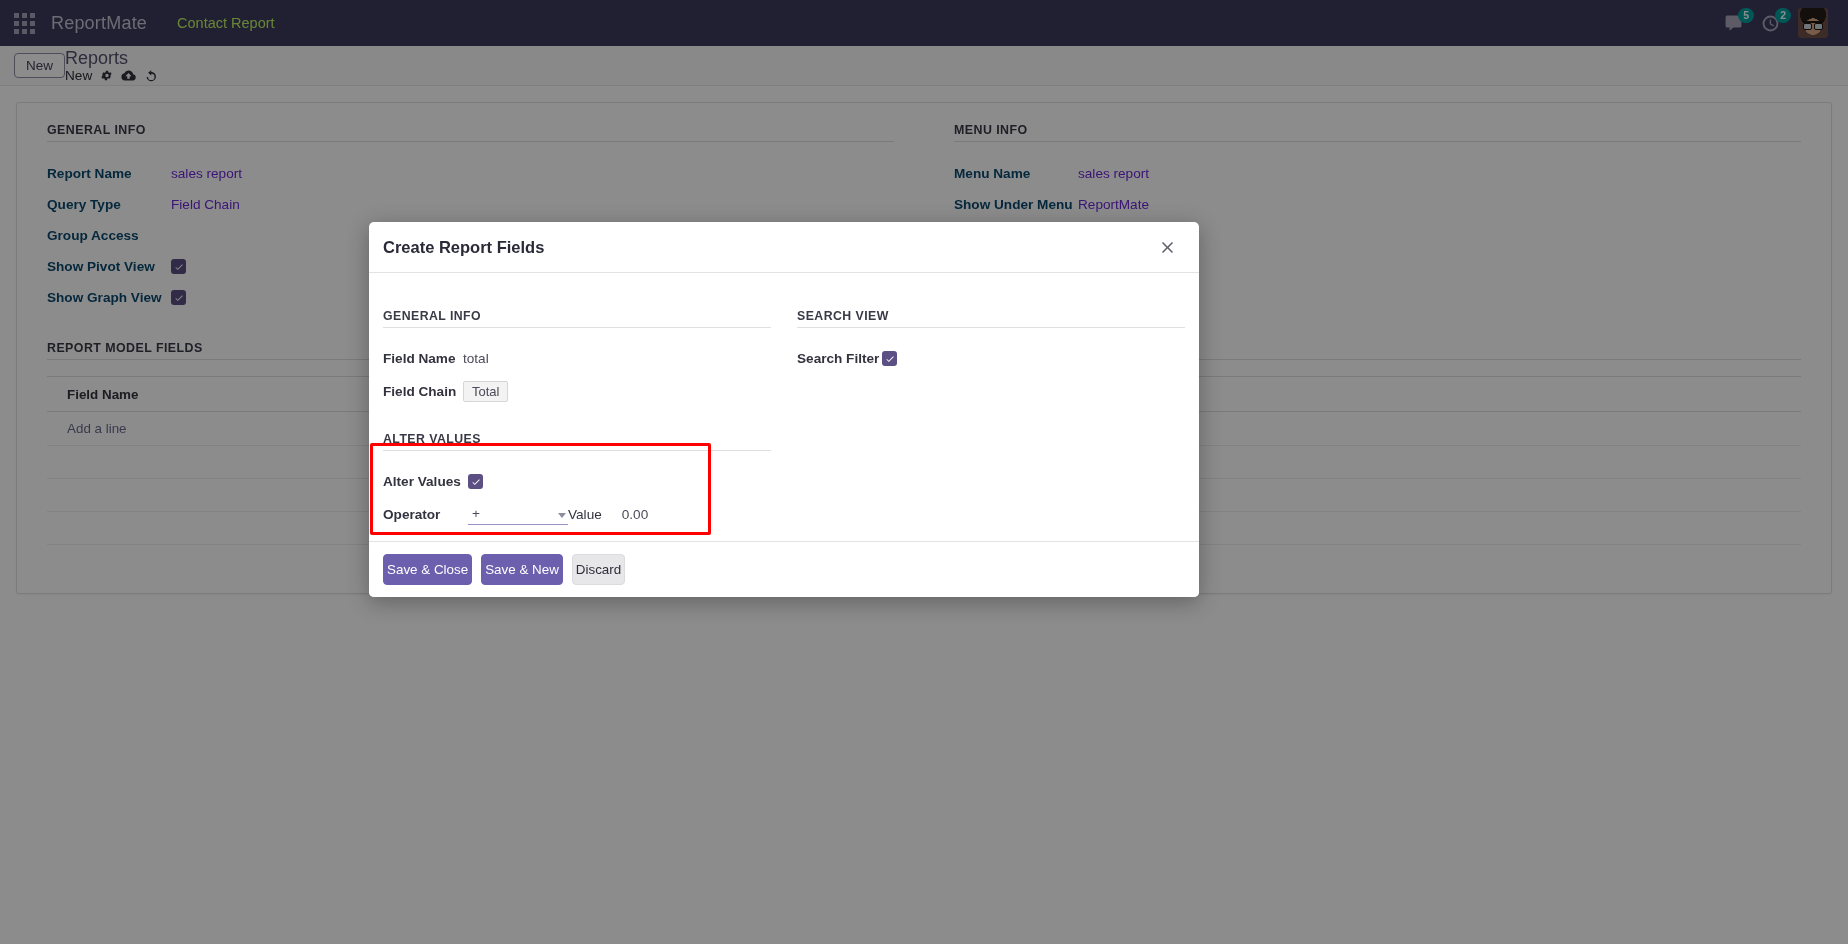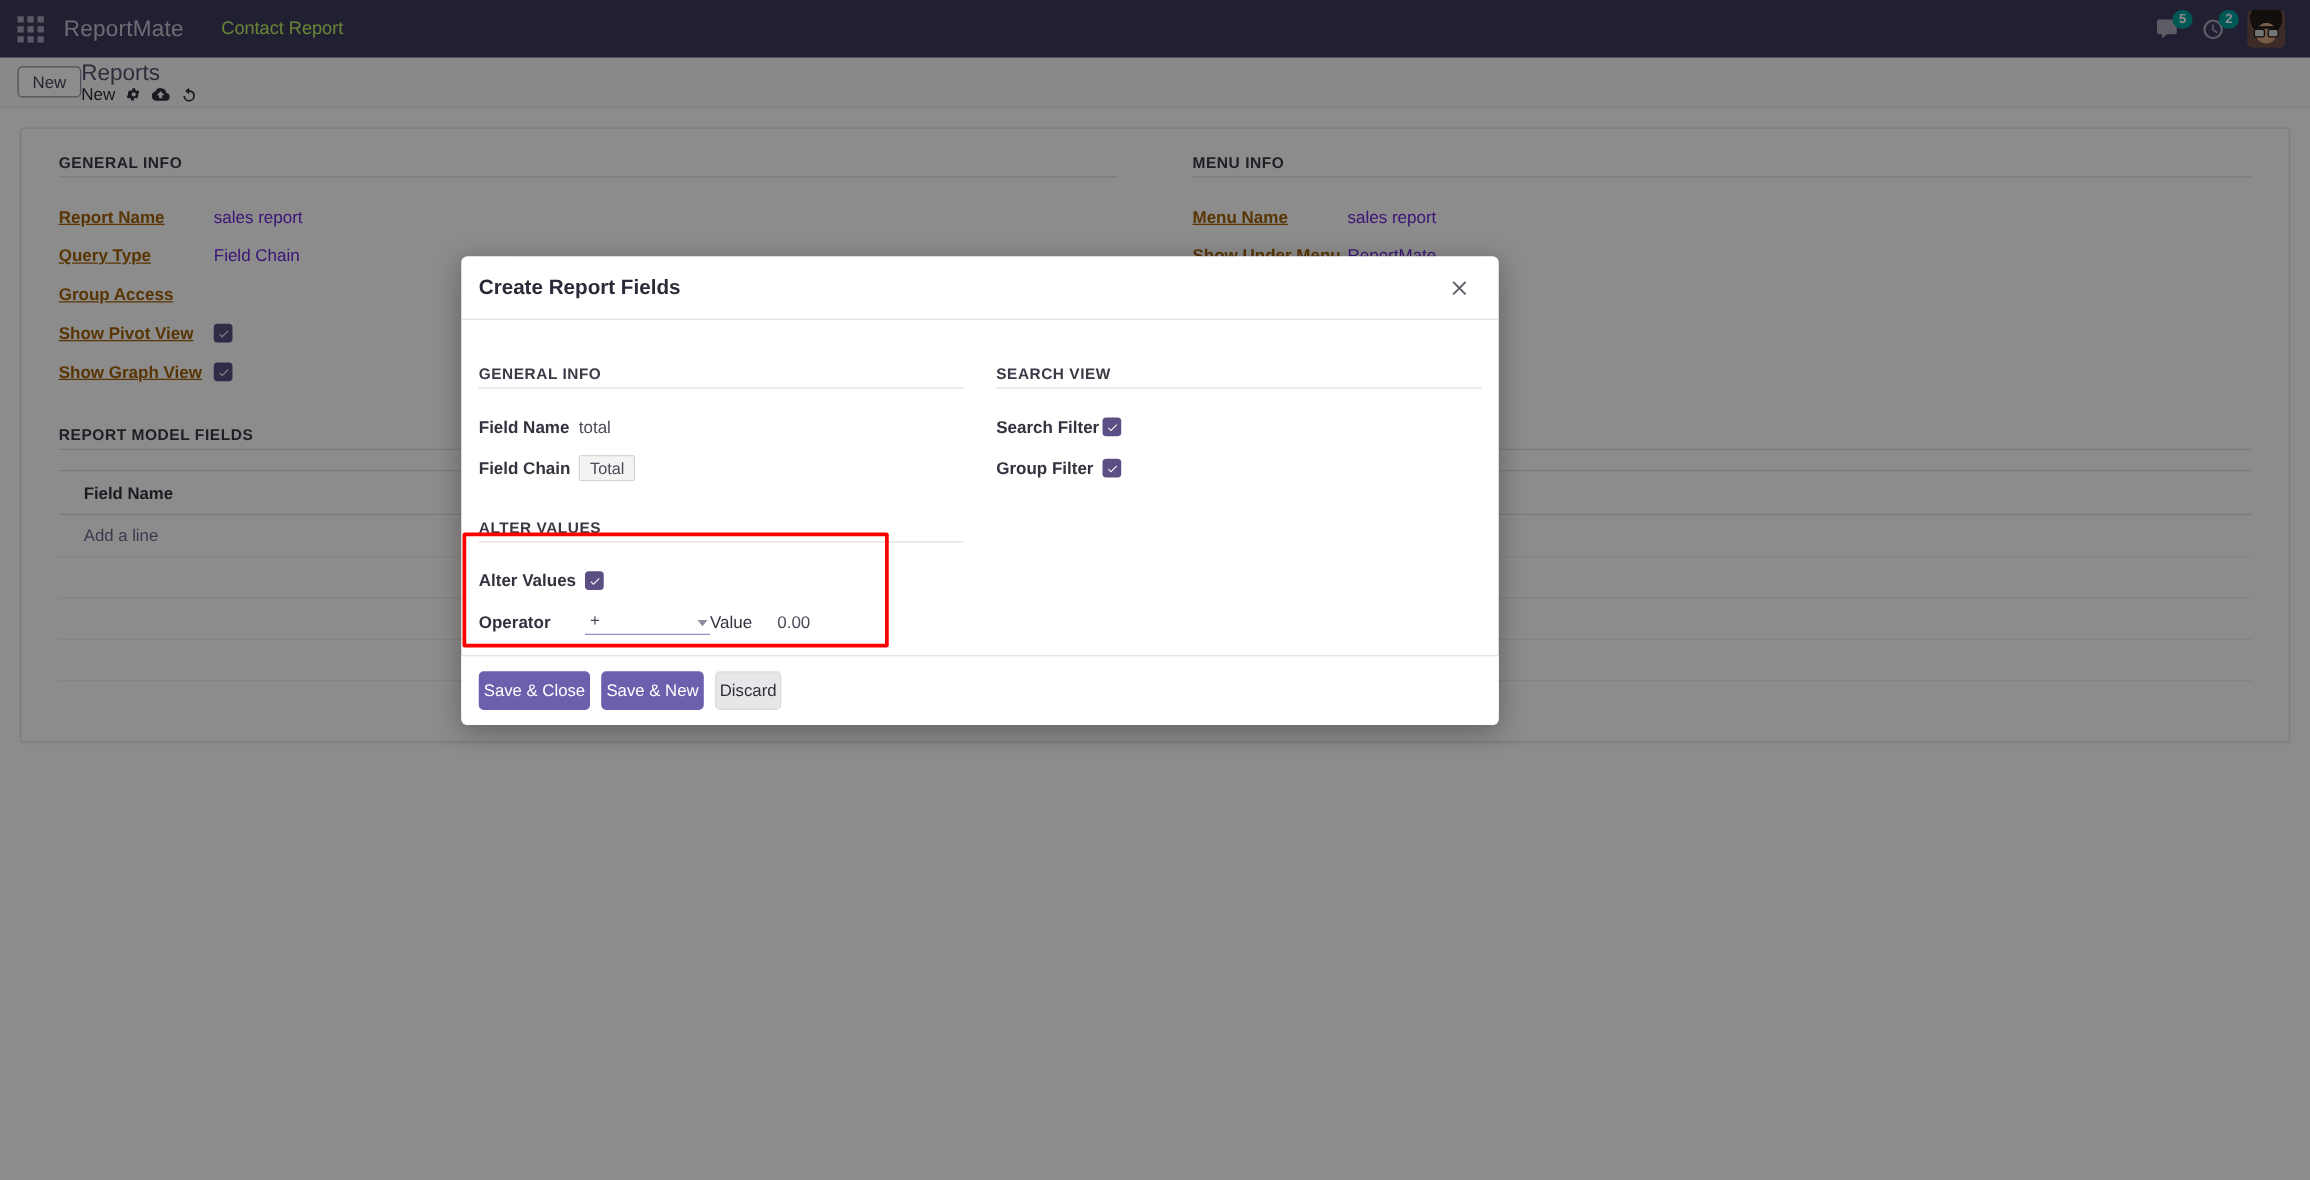--- a/index.html
+++ b/index.html
@@ -62,40 +62,40 @@
     box-shadow: 0 1px 2px rgba(0,0,0,.05);
   }
   .cols { display: flex; gap: 60px; }
   .col { flex: 1; min-width: 0; }
   .grp-title {
     font-size: 12.4px; font-weight: bold; color: #3a3a47;
     letter-spacing: .45px; padding-bottom: 4px; border-bottom: 1px solid #dfdfdf;
     margin-bottom: 16px;
   }
   .frow { display: flex; align-items: center; min-height: 31px; font-size: 13.6px; }
-  .flbl { width: 124px; font-weight: bold; color: #a16207; flex: none; text-decoration: underline; }
+  .flbl { width: 124px; font-weight: bold; color: #0c4a6e; flex: none; }
   .fval { color: #6d28d9; }
   .cbx {
     width: 15px; height: 15px; border-radius: 3px; background: #5c4f84;
     display: inline-flex; align-items: center; justify-content: center; cursor: pointer;
   }
   .cbx svg { fill: #fff; }
   .o2m { margin-top: 28px; }
   .o2m table { width: 100%; border-collapse: collapse; font-size: 13.4px; }
   .o2m th {
     text-align: left; font-weight: bold; color: #33333f; padding: 10px 0 9px 20px;
     border-bottom: 1px solid #dfdfdf; border-top: 1px solid #dfdfdf;
   }
   .o2m td { padding: 9px 0 9px 20px; border-bottom: 1px solid #ededed; height: 33px; }
   .addline { color: #6b6a8d; cursor: pointer; }
 
   
   .backdrop { position: absolute; inset: 0; background: rgba(0,0,0,.45); z-index: 10; }
   .modal {
-    position: absolute; left: 369px; top: 205px; width: 830px;
+    position: absolute; left: 369px; top: 222px; width: 830px;
     background: #fff; border-radius: 5px; z-index: 11;
     box-shadow: 0 5px 22px rgba(0,0,0,.3); overflow: hidden;
   }
   .m-head {
     display: flex; align-items: center; justify-content: space-between;
     padding: 16px 22px 15px 14px; border-bottom: 1px solid #e3e3e3;
   }
   .m-title { font-size: 16.5px; font-weight: bold; color: #2a2a38; padding-left: 0; }
   .x-btn { cursor: pointer; opacity: .75; line-height: 0; }
   .m-body { padding: 36px 14px 10px 14px; }
@@ -338,28 +338,20 @@
         <div class="m-grp-title">SEARCH VIEW</div>
 
         <div class="m-row">
           <div class="m-lbl w">Search Filter</div>
           <span class="cbx">
             <svg width="10" height="10" viewBox="0 0 24 24">
                 <path d="M9 16.2 4.8 12l-1.4 1.4L9 19 21 7l-1.4-1.4z"></path>
               </svg>
           </span>
         </div>
-        <div class="m-row">
-          <div class="m-lbl w">Group Filter</div>
-          <span class="cbx">
-            <svg width="10" height="10" viewBox="0 0 24 24">
-                <path d="M9 16.2 4.8 12l-1.4 1.4L9 19 21 7l-1.4-1.4z"></path>
-              </svg>
-          </span>
-        </div>
       </div>
     </div>
   </div>
 
   <div class="m-foot">
     <button class="btn btn-primary">Save &amp; Close</button>
     <button class="btn btn-primary">Save &amp; New</button>
     <button class="btn btn-secondary">Discard</button>
   </div>
 </div>

